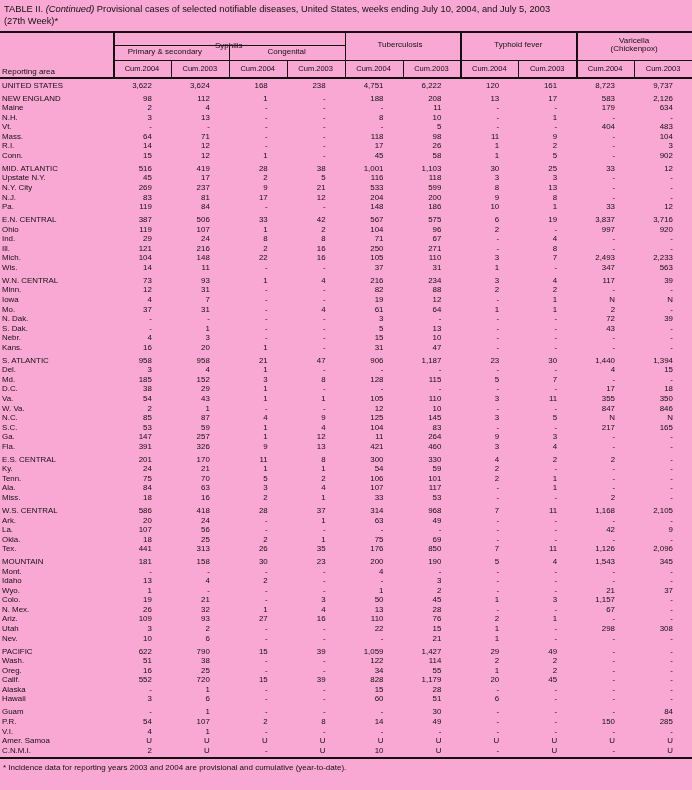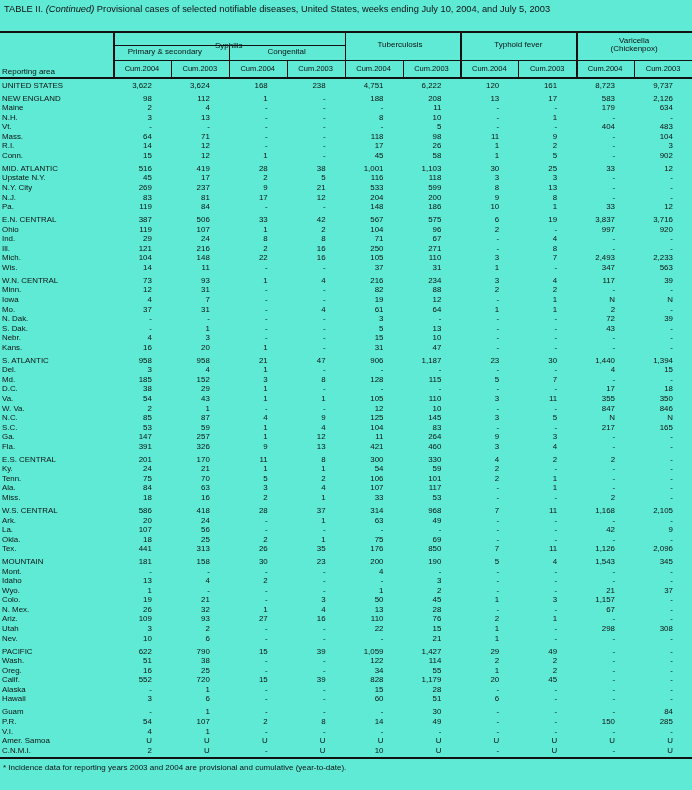--- a/index.html
+++ b/index.html
@@ -1,16 +1,16 @@
 <!DOCTYPE html>
 <html><head>
 <meta charset="utf-8">
 <style>
   html,body{margin:0;padding:0;background:#fff;}
-  .page{position:relative;width:692px;height:790px;background:#5eead4;color:#111;
+  .page{position:relative;width:692px;height:790px;background:#f9a8d4;color:#111;
         font-family:"Liberation Sans","DejaVu Sans",sans-serif;overflow:hidden;}
   
   .title{position:absolute;top:4px;left:4px;width:684px;font-size:9.3px;line-height:11.5px;color:#111;}
   .title .it{font-style:italic;}
   
   .tbl{position:absolute;top:31px;left:0;width:692px;}
   .thead{position:relative;width:692px;height:48px;}
   .hcell{position:absolute;display:flex;align-items:center;justify-content:center;
          text-align:center;font-size:8px;line-height:8.5px;color:#111;}
   .hline{position:absolute;background:#111;}
@@ -33,20 +33,21 @@
   .fn-u{width:90px;}
   .l2{margin-left:3px;margin-top:1px;}
 </style>
 </head>
 <body>
 
 <div class="page">
 
   <div class="title">
     <div><span>TABLE II.</span><span class="it"> (Continued)</span><span> Provisional cases of selected notifiable diseases, United States, weeks ending July 10, 2004, and July 5, 2003</span></div>
+    <div>(27th Week)*</div>
   </div>
 
   <div class="tbl">
     <div class="thead">
 
       <div class="hcell" style="left:113px;top:0;width:231.6px;height:30px;">Syphilis</div>
       <div class="hcell" style="left:107px;top:15px;width:115.8px;height:13px;">Primary &amp; secondary</div>
       <div class="hcell" style="left:228.8px;top:15px;width:115.8px;height:13px;">Congenital</div>
       <div class="hcell" style="left:342px;top:0;width:116px;height:28.5px;">Tuberculosis</div>
       <div class="hcell" style="left:576.2px;top:0;width:115.8px;height:28.5px;flex-direction:column;">

